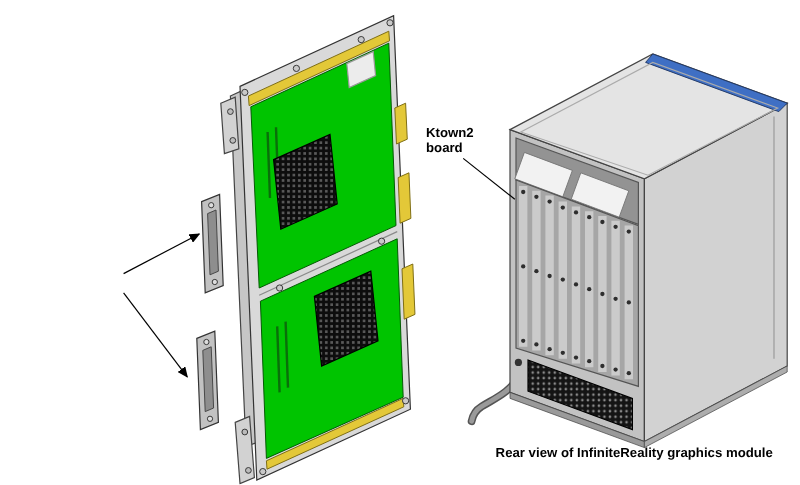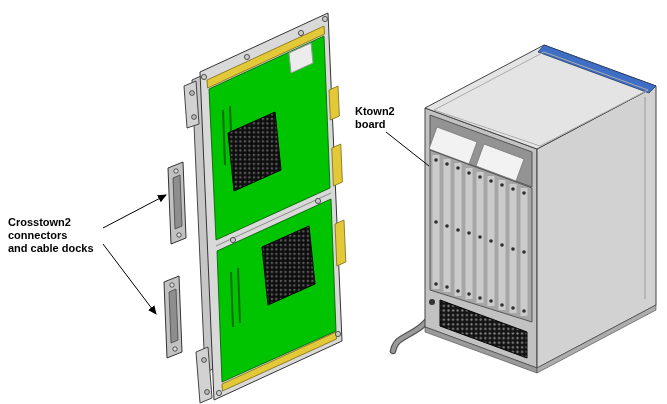--- a/index.html
+++ b/index.html
@@ -174,20 +174,18 @@
       <polygon points="537,368 656,305 656,310 537,373" fill="#adadad" stroke="#444" stroke-width="0.6"></polygon>
     </g>
 
     <g stroke="#000" stroke-width="1">
       <line x1="386" y1="132" x2="429" y2="166"></line>
       <line x1="103" y1="228" x2="166" y2="195" marker-end="url(#arrowhead)"></line>
       <line x1="103" y1="244" x2="156" y2="314" marker-end="url(#arrowhead)"></line>
     </g>
   </svg>
 
-  <div class="label" style="left:8px;top:216px">Crosstown2
-connectors
-and cable docks</div>
 
   <div class="label" style="left:355px;top:105px">Ktown2
 board</div>
 
+  <div class="label caption" style="left:413px;top:372px">Rear view of InfiniteReality graphics module</div>
 </div>
 
 </body></html>

